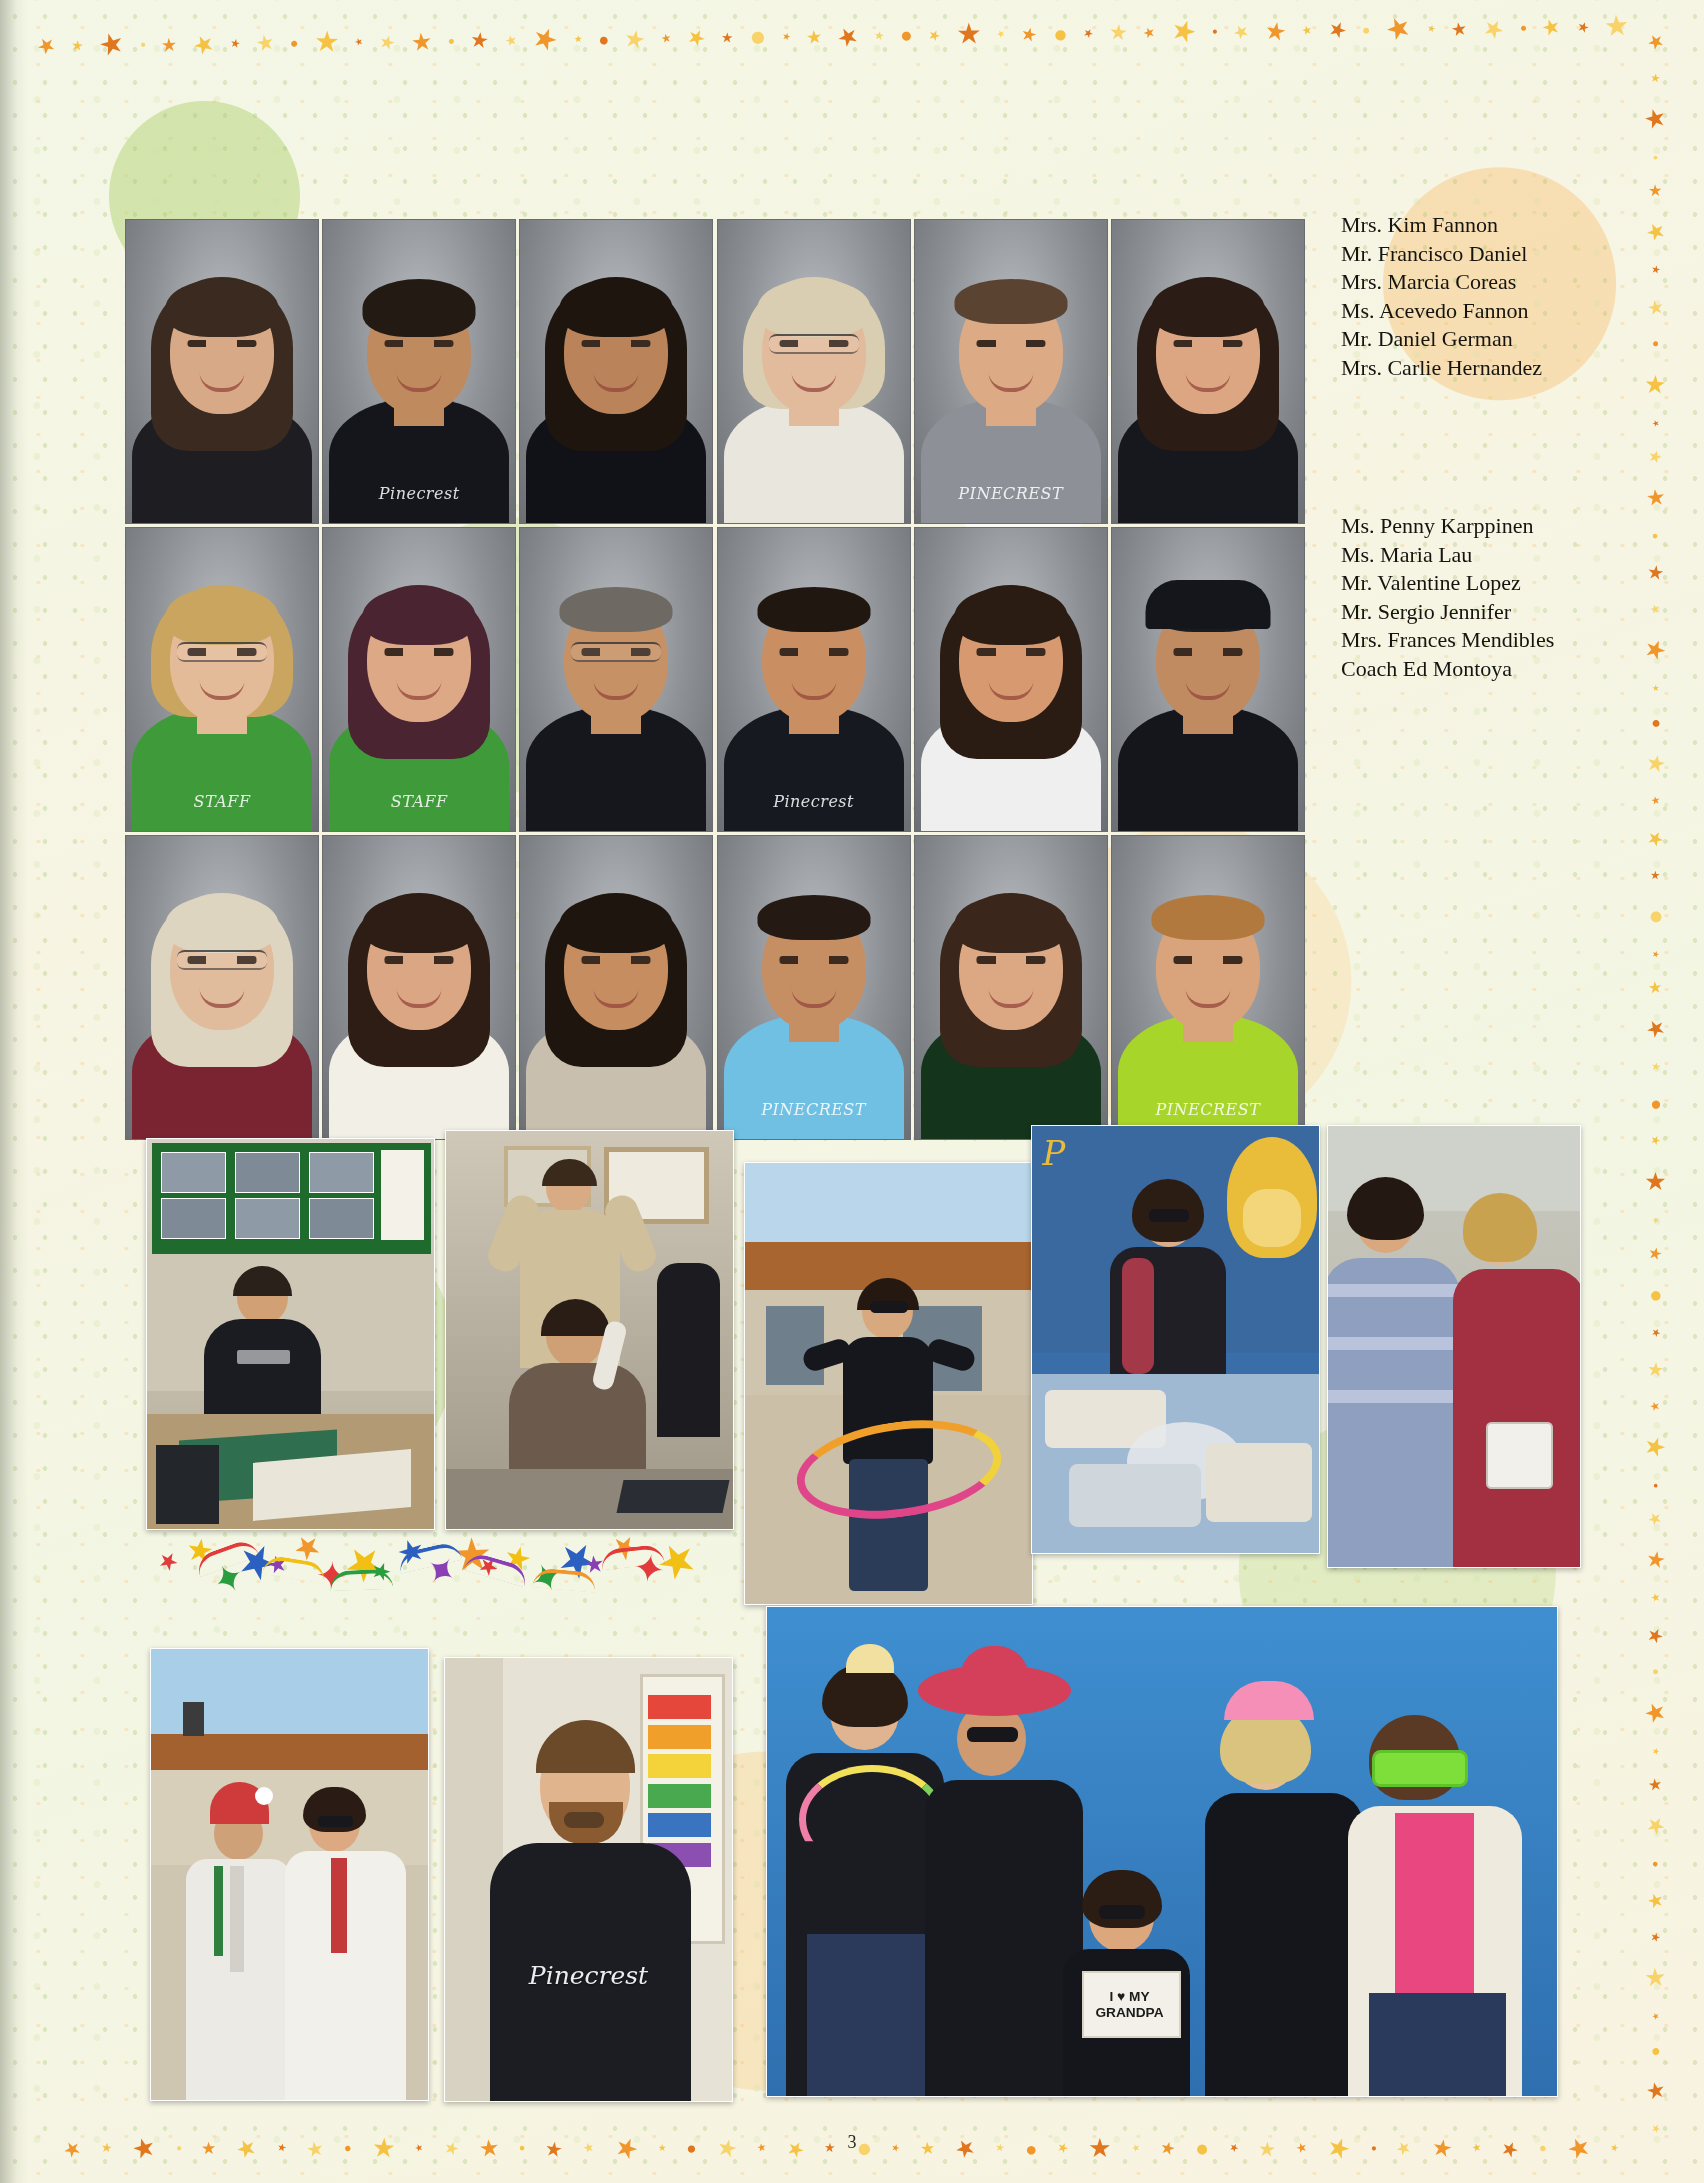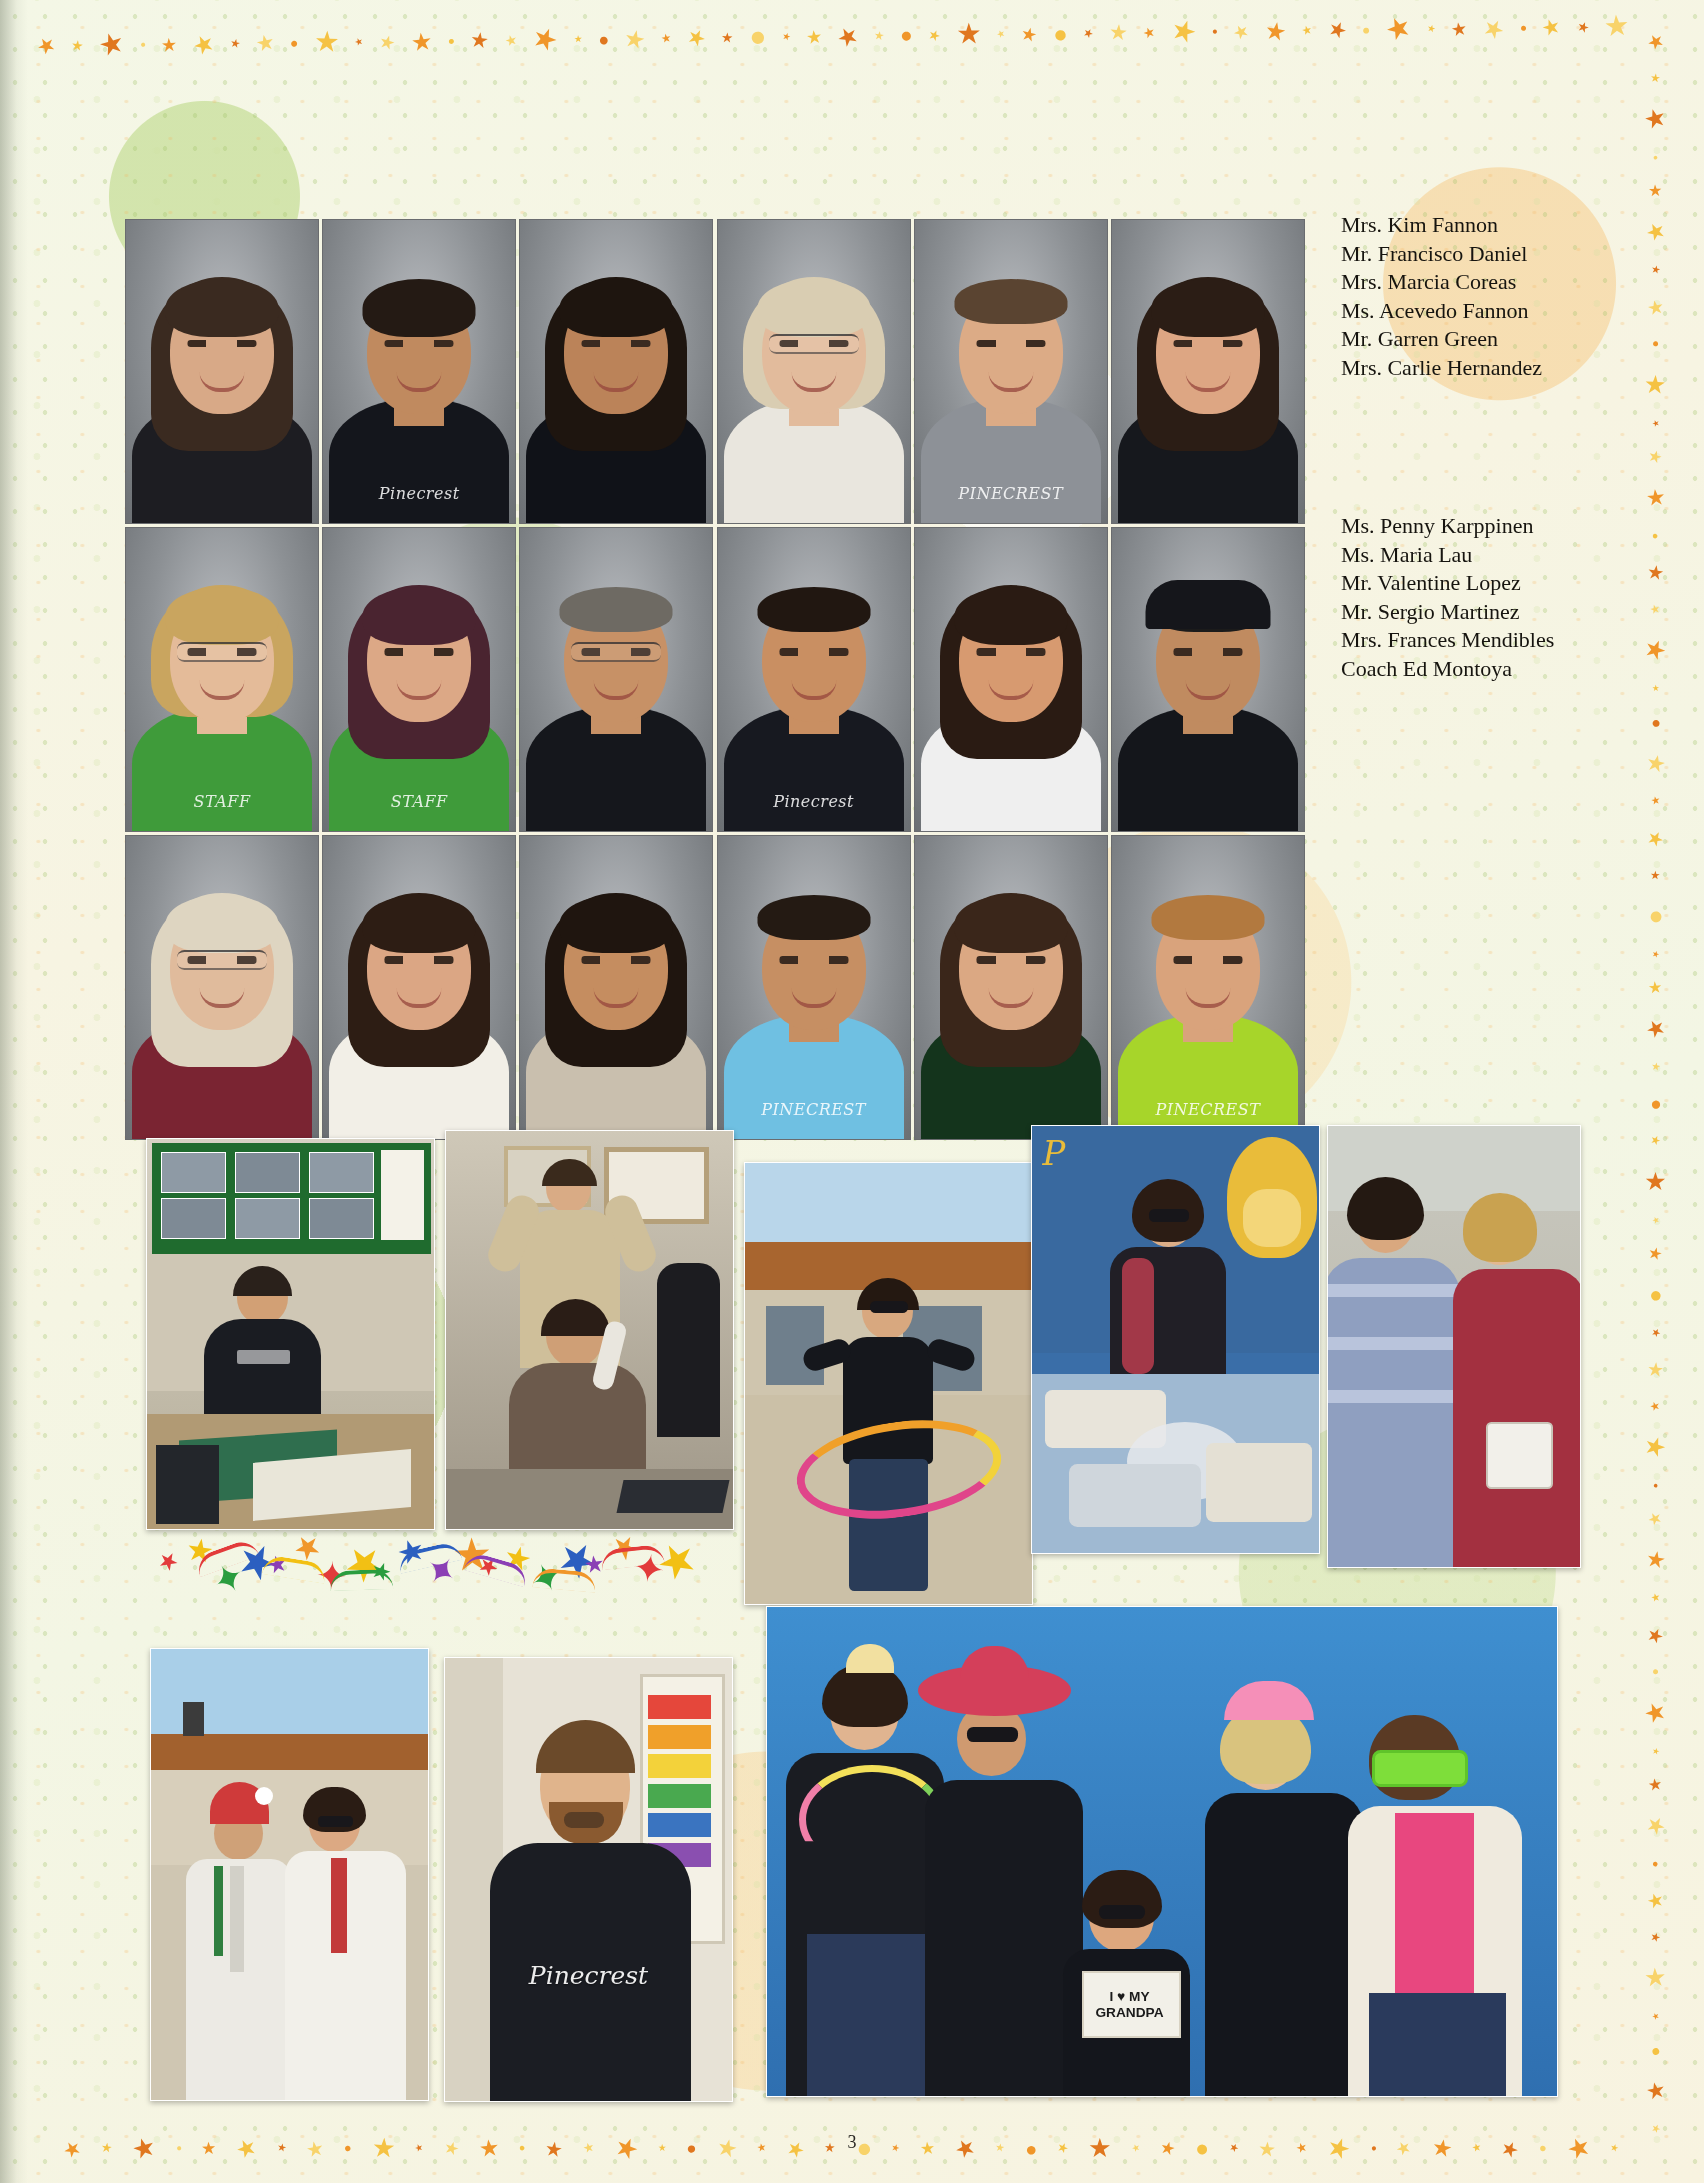--- a/index.html
+++ b/index.html
@@ -597,28 +597,28 @@
           <div class="p-shirt-text">PINECREST</div>
         </div>
       </div>
     </div>
 
   <div class="name-list" id="names-1">
       <div>Mrs. Kim Fannon</div>
       <div>Mr. Francisco Daniel</div>
       <div>Mrs. Marcia Coreas</div>
       <div>Ms. Acevedo Fannon</div>
-      <div>Mr. Garren Green</div>
+      <div>Mr. Daniel German</div>
       <div>Mrs. Carlie Hernandez</div>
     </div>
   <div class="name-list" id="names-2">
       <div>Ms. Penny Karppinen</div>
       <div>Ms. Maria Lau</div>
       <div>Mr. Valentine Lopez</div>
-      <div>Mr. Sergio Martinez</div>
+      <div>Mr. Sergio Jennifer</div>
       <div>Mrs. Frances Mendibles</div>
       <div>Coach Ed Montoya</div>
     </div>
 
   <div class="photo" style="left:146px; top:1138px; width:289px; height:392px;">
     <div style="position:absolute;inset:0;background:linear-gradient(#d7d2c4,#b5ad99);"></div>
 
     <div style="position:absolute;left:5.3px;top:4.2px;width:279px;height:111px;background:#1f6b2e;"></div>
     <div style="position:absolute;left:13.7px;top:12.7px;width:63px;height:39px;background:#8e9aa5;border:1.6px solid #fff;"></div>
     <div style="position:absolute;left:88px;top:12.7px;width:63px;height:39px;background:#7e8a95;border:1.6px solid #fff;"></div>

